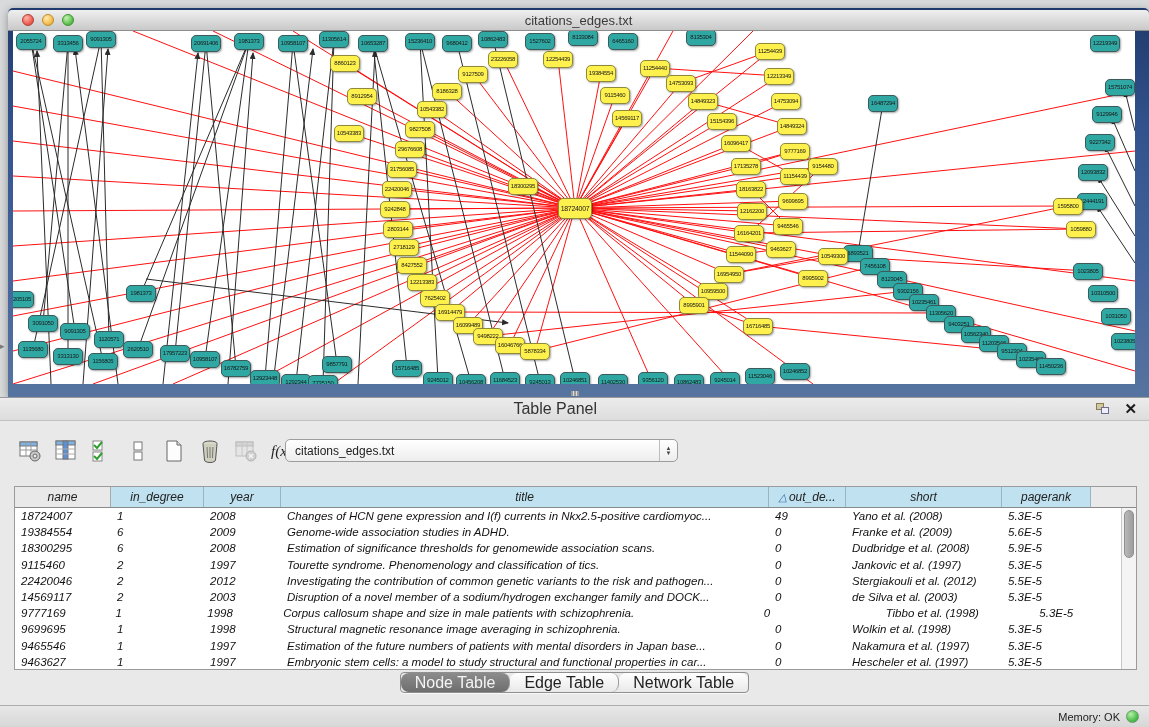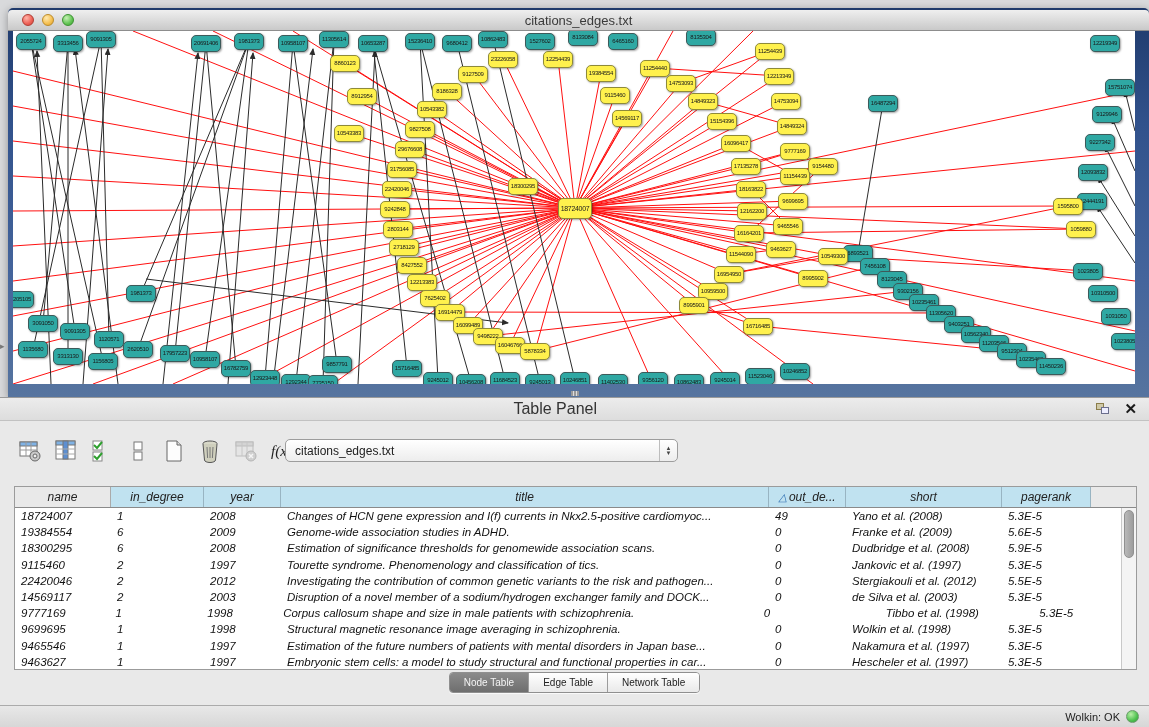--- a/index.html
+++ b/index.html
@@ -62,22 +62,22 @@
   .tbody { position:absolute; left:0; top:21px; right:15px; bottom:0; overflow:hidden; }
   .trow { display:flex; height:16.2px; align-items:center; cursor:pointer; }
   .td { font-size:11.5px; color:#111; padding-left:6px; white-space:nowrap; overflow:hidden; }
   .vscroll { position:absolute; right:0; top:21px; bottom:0; width:15px; background:#f4f4f4; border-left:1px solid #c9c9c9; }
   .vthumb { position:absolute; left:2px; top:2px; width:10px; height:48px; background:linear-gradient(90deg,#b9b9b9,#9d9d9d);
     border-radius:5px; border:1px solid #909090; }
 
   .tabbar { position:absolute; left:0; top:274px; width:1149px; display:flex; justify-content:center; }
   .seg { display:flex; height:21px; border:1px solid #8f8f8f; border-radius:4px; overflow:hidden;
     box-shadow:0 1px 1px rgba(255,255,255,.8); }
-  .seg .tab { font-size:10px; padding:0 14px; line-height:20px; background:linear-gradient(#ffffff,#e9e9e9);
-    color:#222; border-right:1px solid #9c9c9c; cursor:pointer; }
+  .seg .tab { font-size:16px; padding:0 14px; line-height:20px; background:linear-gradient(#ffffff,#e9e9e9);
+    color:#222; border-right:1px solid #9c9c9c; cursor:pointer;border-radius:8px; }
   .seg .tab:last-child { border-right:none; }
   .seg .tab.active { background:linear-gradient(#8b8b8b,#6e6e6e); color:#f4f4f4; }
 
   
   #status-bar { position:absolute; left:0; top:705px; width:1149px; height:22px;
     background:linear-gradient(#e8e8e8,#d7d7d7); border-top:1px solid #ababab;
     display:flex; align-items:center; justify-content:flex-end; padding-right:10px; gap:6px; }
   #status-bar .mem { font-size:11px; color:#222; }
   .memdot { width:13px; height:13px; border-radius:50%;
     background:radial-gradient(circle at 35% 30%, #b9f0a8, #4fc14f 60%, #2f9a3a); border:1px solid #6a9a6a; }
@@ -562,15 +562,15 @@
   <div class="tabbar">
     <div class="seg">
       <span class="tab active">Node Table</span>
       <span class="tab">Edge Table</span>
       <span class="tab">Network Table</span>
     </div>
   </div>
 </div>
 
 <div id="status-bar">
-  <span class="mem">Wolkin: OK</span>
+  <span class="mem">Memory: OK</span>
   <span class="memdot"></span>
 </div>
 
 </body></html>

